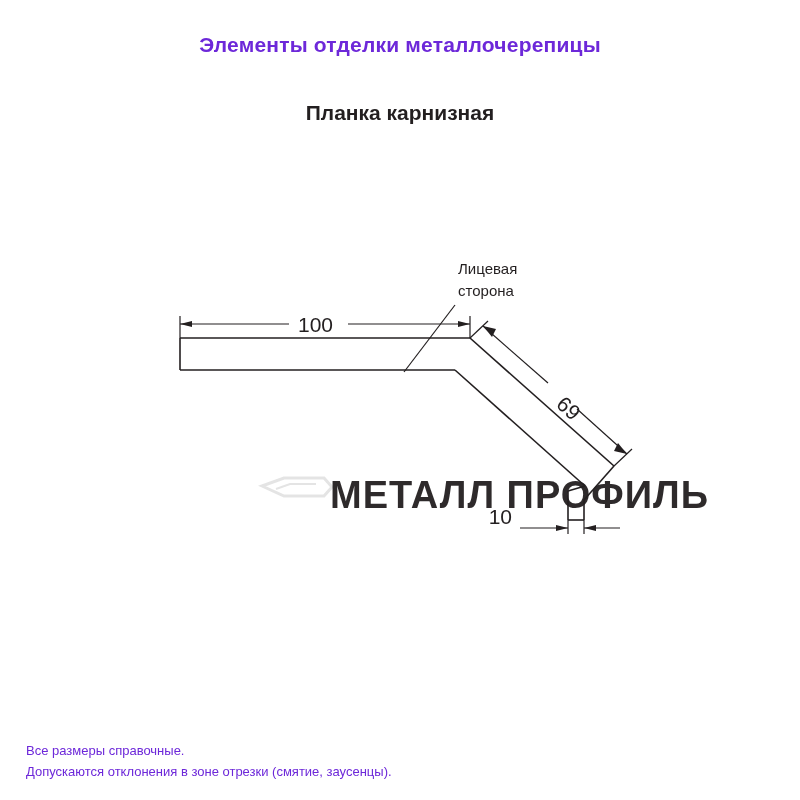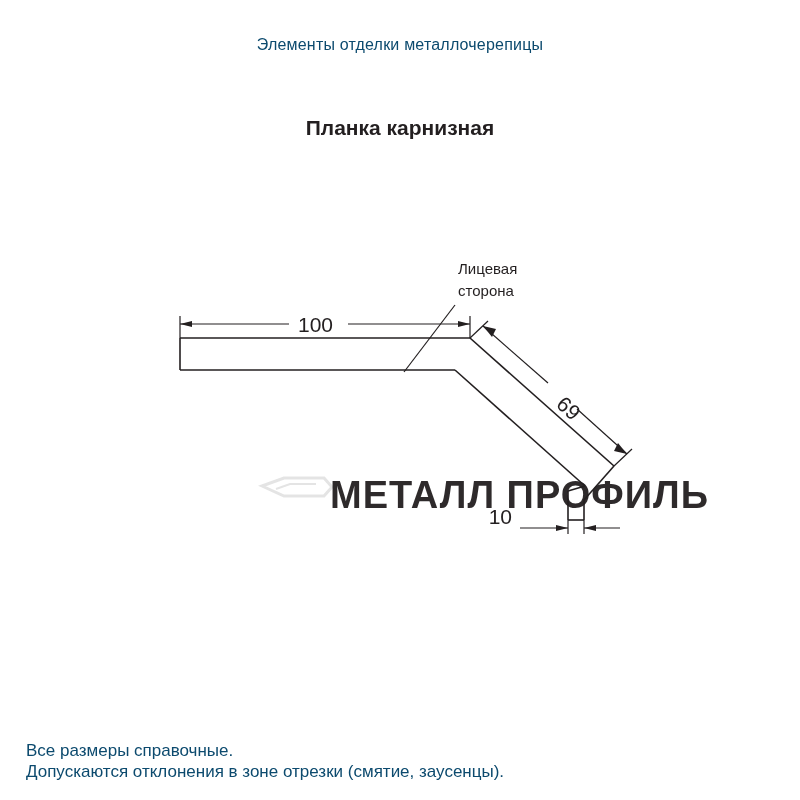--- a/index.html
+++ b/index.html
@@ -20,29 +20,29 @@
     inset: 0;
   }
   .title-block {
     position: absolute;
     top: 28px;
     left: 0;
     width: 800px;
     text-align: center;
   }
   .doc-title {
-    font-size: 16px;
-    font-weight: normal;
+    font-size: 21px;
+    font-weight: bold;
     letter-spacing: 0.2px;
-    color: #0c4a6e;
+    color: #6d28d9;
     line-height: 34px;
   }
   .subtitle-block {
     position: absolute;
-    top: 113px;
+    top: 98px;
     left: 0;
     width: 800px;
     text-align: center;
   }
   .product-name {
     font-size: 21px;
     font-weight: bold;
     color: #231f20;
     line-height: 30px;
   }
@@ -68,22 +68,22 @@
     height: 420px;
     pointer-events: none;
   }
   .footer {
     position: absolute;
     left: 26px;
     bottom: 18px;
     width: 740px;
   }
   .footer-line {
-    font-size: 17px;
-    color: #0c4a6e;
+    font-size: 13px;
+    color: #6d28d9;
     line-height: 21px;
   }
   svg { display: block; }
   text { font-family: "Liberation Sans", sans-serif; fill: #231f20; }
 </style>
 </head>
 <body>
 
 <div class="page">
 

